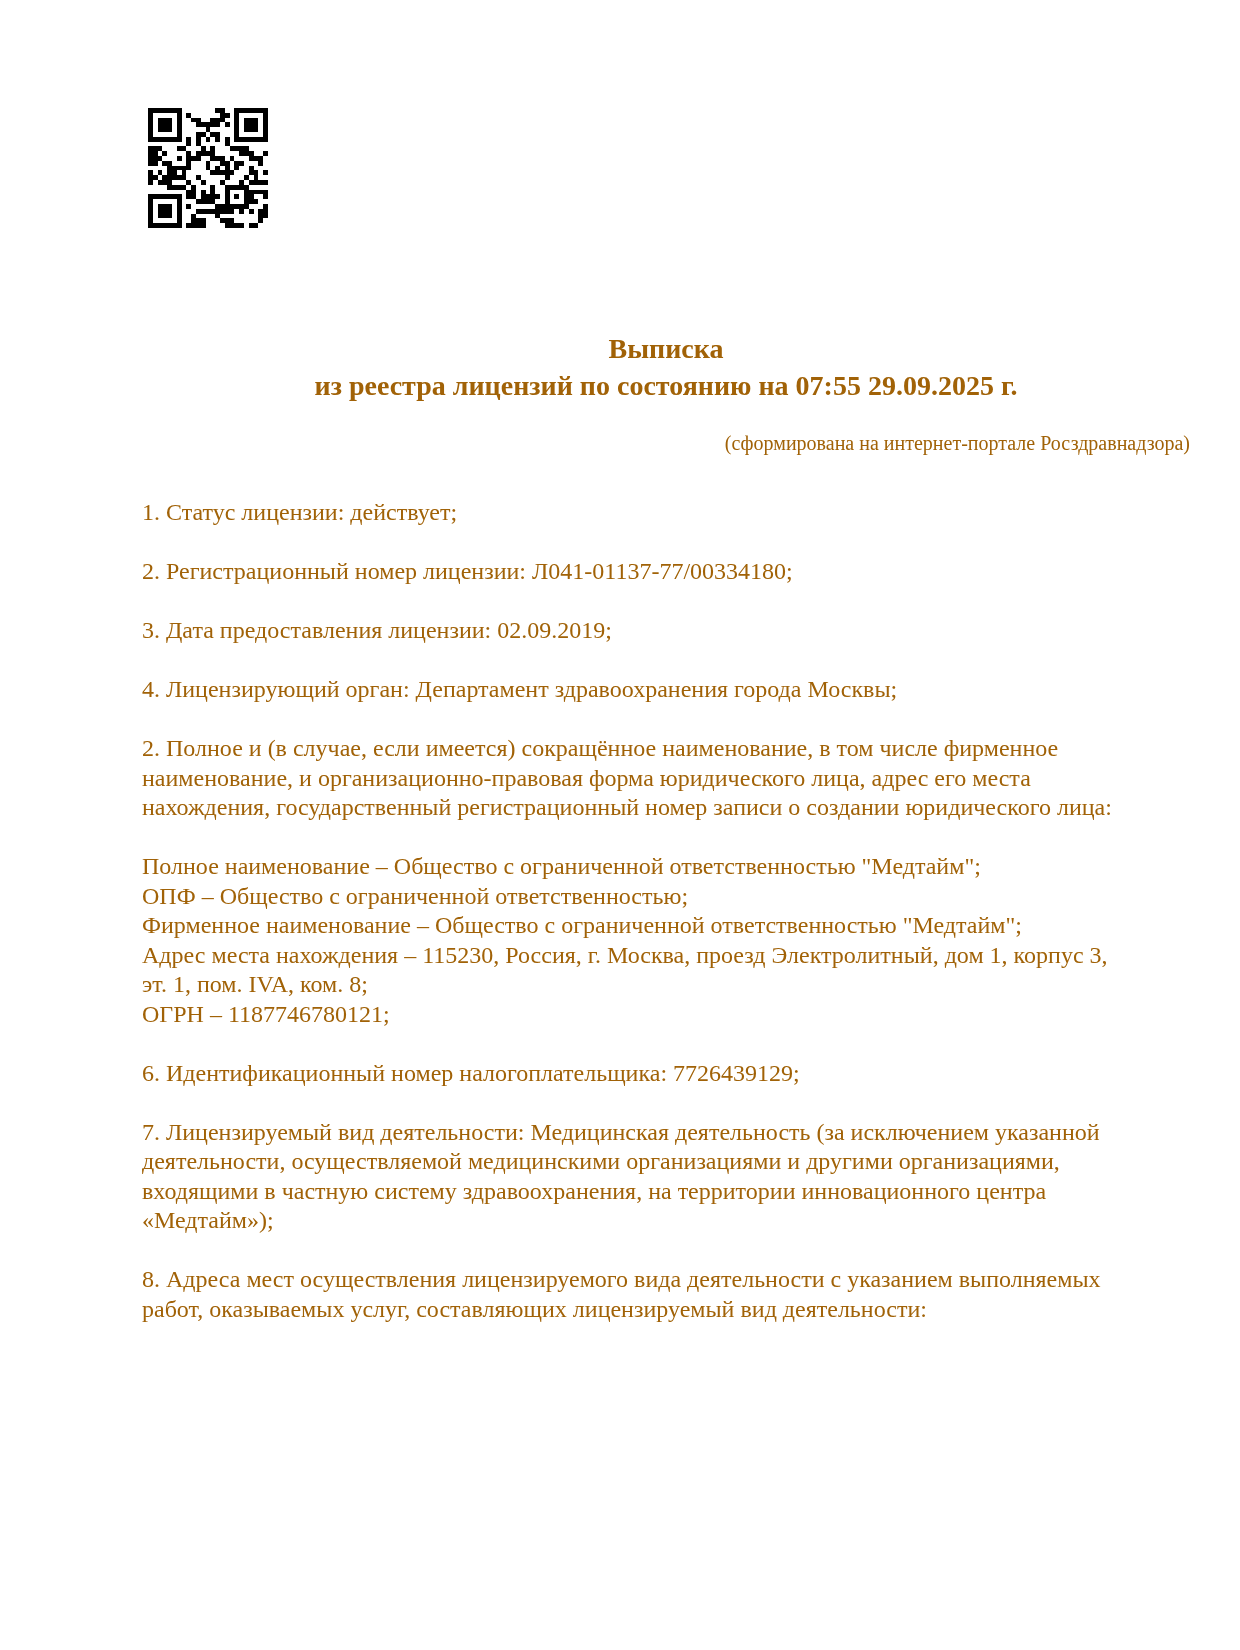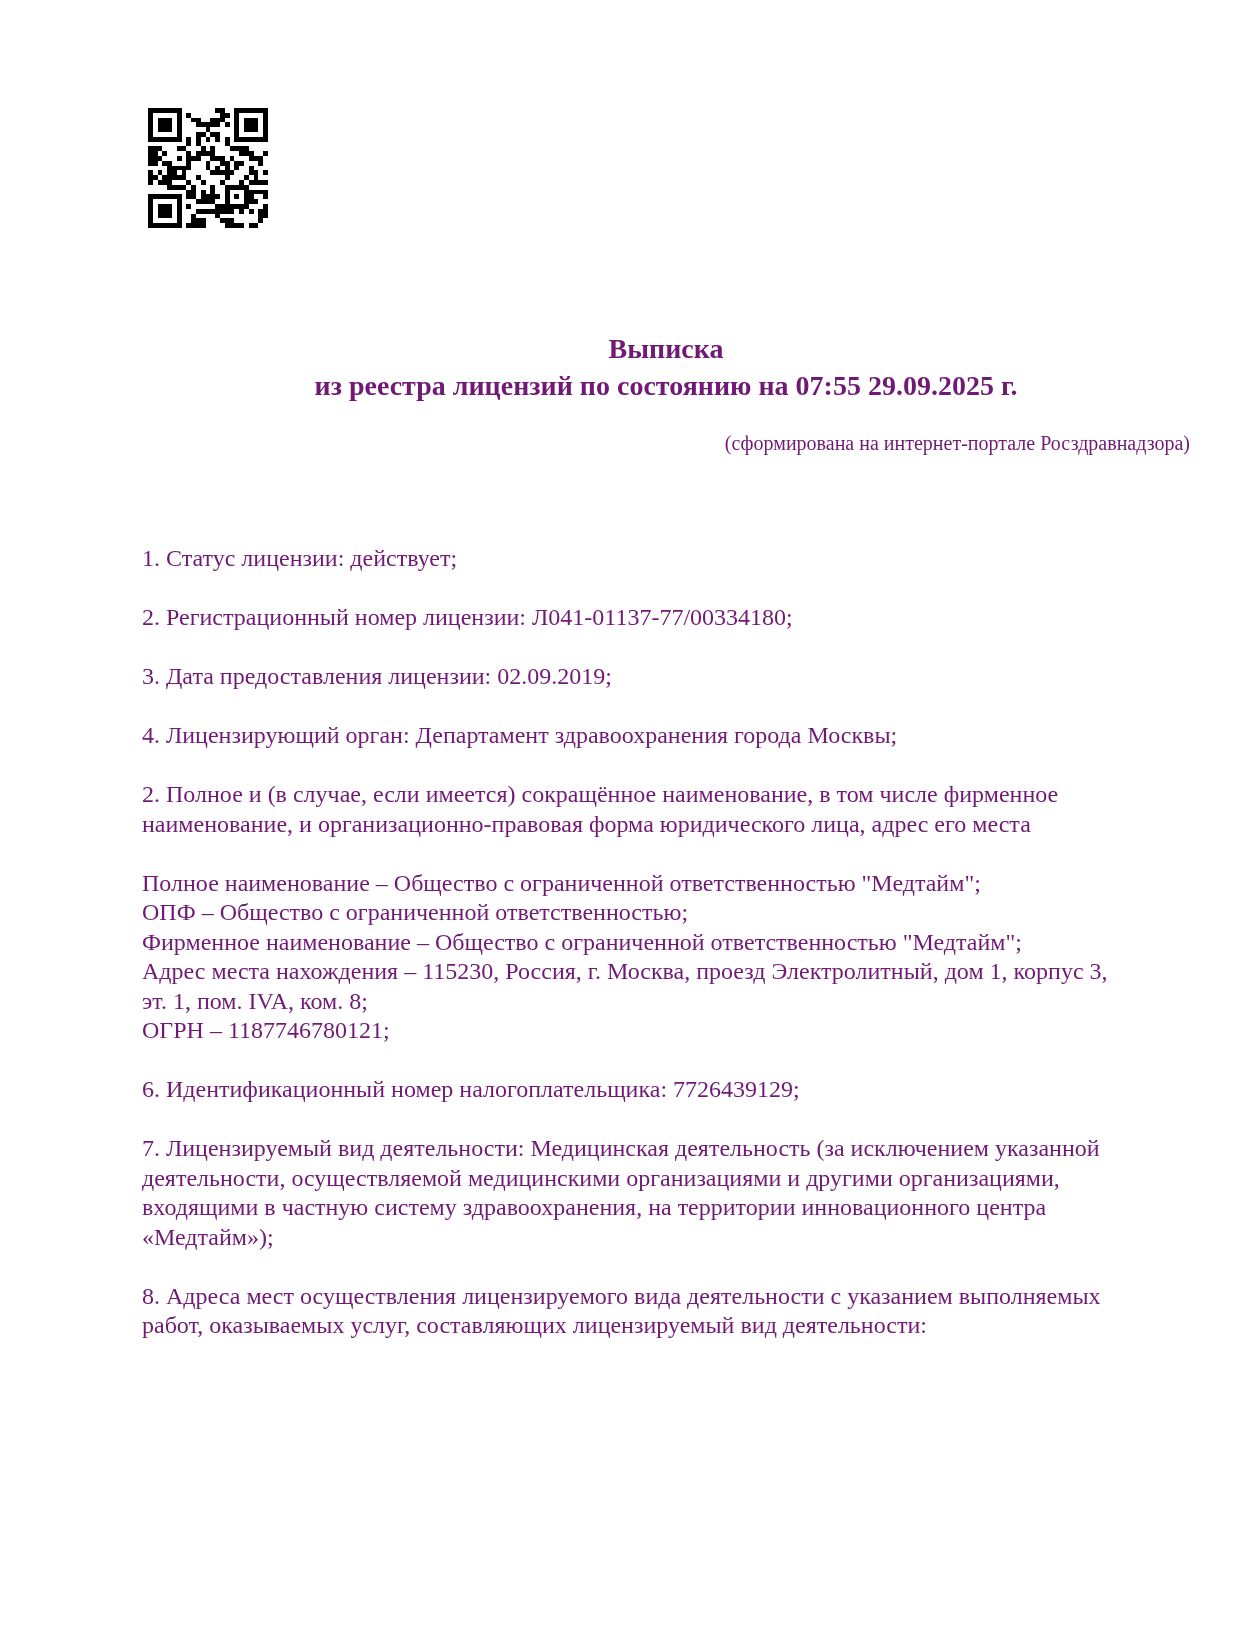--- a/index.html
+++ b/index.html
@@ -1,21 +1,21 @@
 <!DOCTYPE html>
 <html><head>
 <meta charset="utf-8">
 <style>
   html, body { margin: 0; padding: 0; background: #ffffff; }
   .page {
     position: relative;
     width: 1240px;
     height: 1650px;
     background: #ffffff;
-    color: #701a75;
+    color: #a16207;
     font-family: "Liberation Serif", "DejaVu Serif", serif;
     overflow: hidden;
   }
   .qr {
     position: absolute;
     left: 148px;
     top: 108px;
     width: 120px;
     height: 120px;
   }
@@ -36,21 +36,21 @@
     top: 431px;
     width: 1048px;
     text-align: right;
     font-size: 20px;
     line-height: 24px;
     white-space: nowrap;
   }
   .doc-body {
     position: absolute;
     left: 142px;
-    top: 544px;
+    top: 498px;
     width: 1048px;
     font-size: 24px;
     line-height: 29.5px;
   }
   .para { margin: 0 0 29.5px 0; }
   .para div { white-space: nowrap; }
 </style>
 </head>
 <body>
 
@@ -73,20 +73,21 @@
 
     <div class="para">2. Регистрационный номер лицензии: Л041-01137-77/00334180;</div>
 
     <div class="para">3. Дата предоставления лицензии: 02.09.2019;</div>
 
     <div class="para">4. Лицензирующий орган: Департамент здравоохранения города Москвы;</div>
 
     <div class="para">
       <div>2. Полное и (в случае, если имеется) сокращённое наименование, в том числе фирменное</div>
       <div>наименование, и организационно-правовая форма юридического лица, адрес его места</div>
+      <div>нахождения, государственный регистрационный номер записи о создании юридического лица:</div>
     </div>
 
     <div class="para">
       <div>Полное наименование – Общество с ограниченной ответственностью "Медтайм";</div>
       <div>ОПФ – Общество с ограниченной ответственностью;</div>
       <div>Фирменное наименование – Общество с ограниченной ответственностью "Медтайм";</div>
       <div>Адрес места нахождения – 115230, Россия, г. Москва, проезд Электролитный, дом 1, корпус 3,</div>
       <div>эт. 1, пом. IVA, ком. 8;</div>
       <div>ОГРН – 1187746780121;</div>
     </div>

